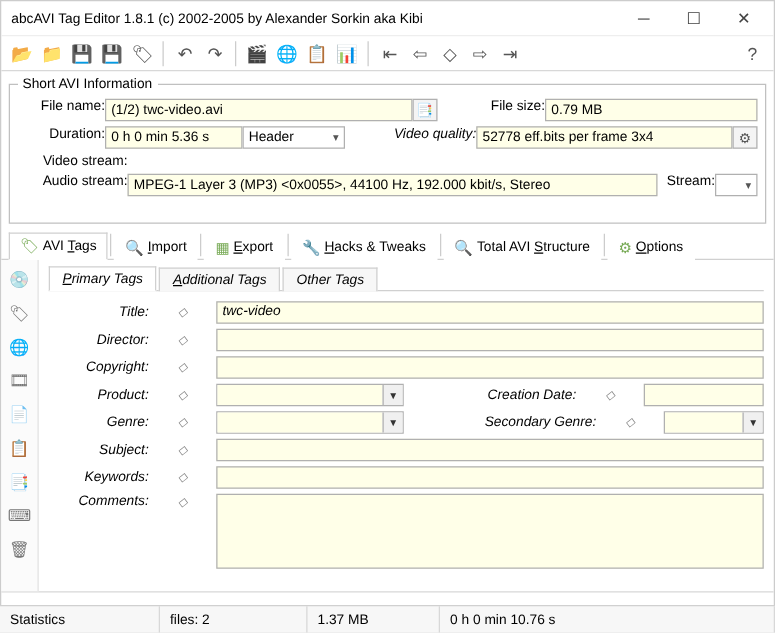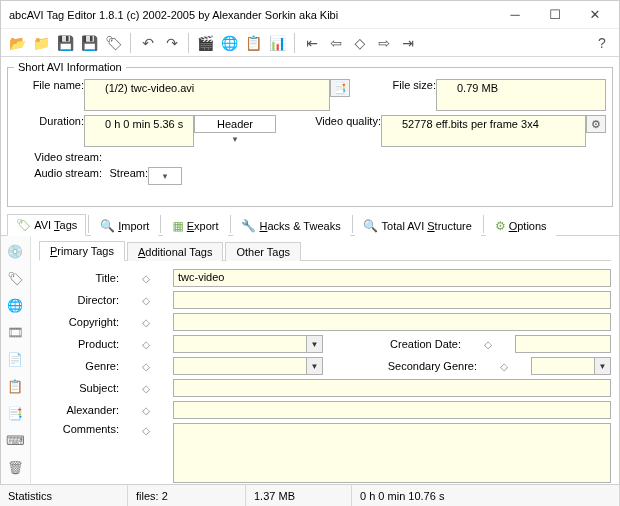--- a/index.html
+++ b/index.html
@@ -51,38 +51,37 @@
     margin: 4px 6px 2px 6px;
     border: 1px solid #c0c0c0;
     padding: 6px 6px 8px 6px;
     font-size: 11px;
   }
   fieldset.short-info legend { font-size: 11px; padding: 0 4px; }
   .row { display: flex; align-items: flex-start; margin-bottom: 4px; gap: 0; }
   .lbl { text-align: right; white-space: nowrap; }
   .lbl.fn { width: 70px; }
   .lbl.fs { width: 60px; text-align: right; }
-  .lbl.vq { width: 85px; text-align: right; }
+  .lbl.vq { width: 85px; text-align: right; font-style: italic; }
   .field {
     background: #ffffe8;
     border: 1px solid #b0b0b0;
-    height: 32px;
-    padding: 1px 20px;
+    height: 18px;
+    padding: 1px 4px;
     overflow: hidden; white-space: nowrap;
     font-size: 11px;
     line-height: 15px;
   }
   .sel {
     background: #fff;
     border: 1px solid #b0b0b0;
     height: 18px; font-size: 11px;
     line-height: 15px; padding: 1px 4px;
     display: flex; align-items: center;
     justify-content: space-between;
-    flex-direction: column;
   }
   .sel .arrow { color: #555; font-size: 9px; }
   .icon-btn {
     width: 20px; height: 18px;
     border: 1px solid #b0b0b0;
     background: #f4f4f4;
     display: flex; align-items: center; justify-content: center;
     font-size: 11px; color: #555;
   }
   
@@ -124,20 +123,21 @@
   .sbtn {
     width: 22px; height: 22px;
     display: flex; align-items: center; justify-content: center;
     color: #777; font-size: 13px;
     border: 1px solid transparent;
   }
   .main {
     flex: 1;
     padding: 4px 8px;
     overflow: hidden;
+    font-style: italic;
   }
   .subtabs {
     display: flex; align-items: flex-end; gap: 0;
     border-bottom: 1px solid #d0d0d0;
     margin-bottom: 8px;
   }
   .stab {
     padding: 3px 10px;
     border: 1px solid #d0d0d0;
     border-bottom: none;
@@ -250,20 +250,21 @@
     <div class="field" style="flex:1">52778 eff.bits per frame 3x4</div>
     <div class="icon-btn">⚙</div>
   </div>
 
   <div class="row">
     <span class="lbl" style="width:88px">Video stream:</span>
   </div>
 
   <div class="row" style="margin-bottom:13px">
     <span class="lbl" style="width:88px">Audio stream:</span>
+    <div class="field" style="flex:1">MPEG-1 Layer 3 (MP3) &lt;0x0055&gt;, 44100 Hz, 192.000 kbit/s, Stereo</div>
     <span class="lbl" style="width:46px">Stream:</span>
     <div class="sel" style="width:34px">
       <span></span>
         <span class="arrow">▾</span>
     </div>
   </div>
 </fieldset>
 
 <div class="maintabs">
   <div class="mtab active">
@@ -358,21 +359,21 @@
         <div class="ctxt"></div>
           <div class="cbtn">▼</div>
       </div>
     </div>
     <div class="formrow">
       <span class="flbl">Subject:</span>
       <span class="diamond">◇</span>
       <div class="tinput"></div>
     </div>
     <div class="formrow">
-      <span class="flbl">Alexander:</span>
+      <span class="flbl">Keywords:</span>
       <span class="diamond">◇</span>
       <div class="tinput"></div>
     </div>
     <div class="formrow" style="align-items:flex-start">
       <span class="flbl">Comments:</span>
       <span class="diamond">◇</span>
       <div class="tinput" style="height:60px"></div>
     </div>
   </div>
 </div>

